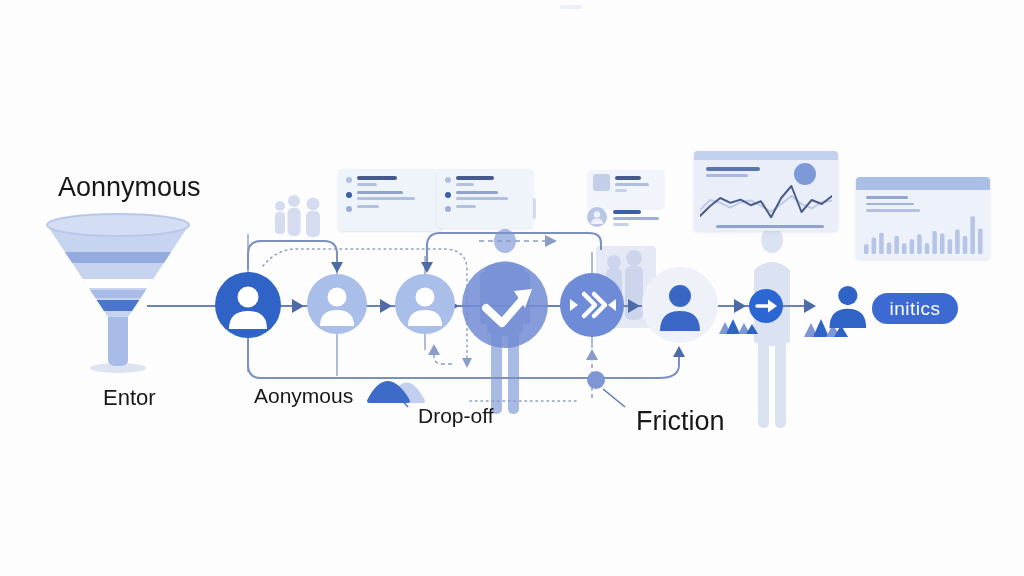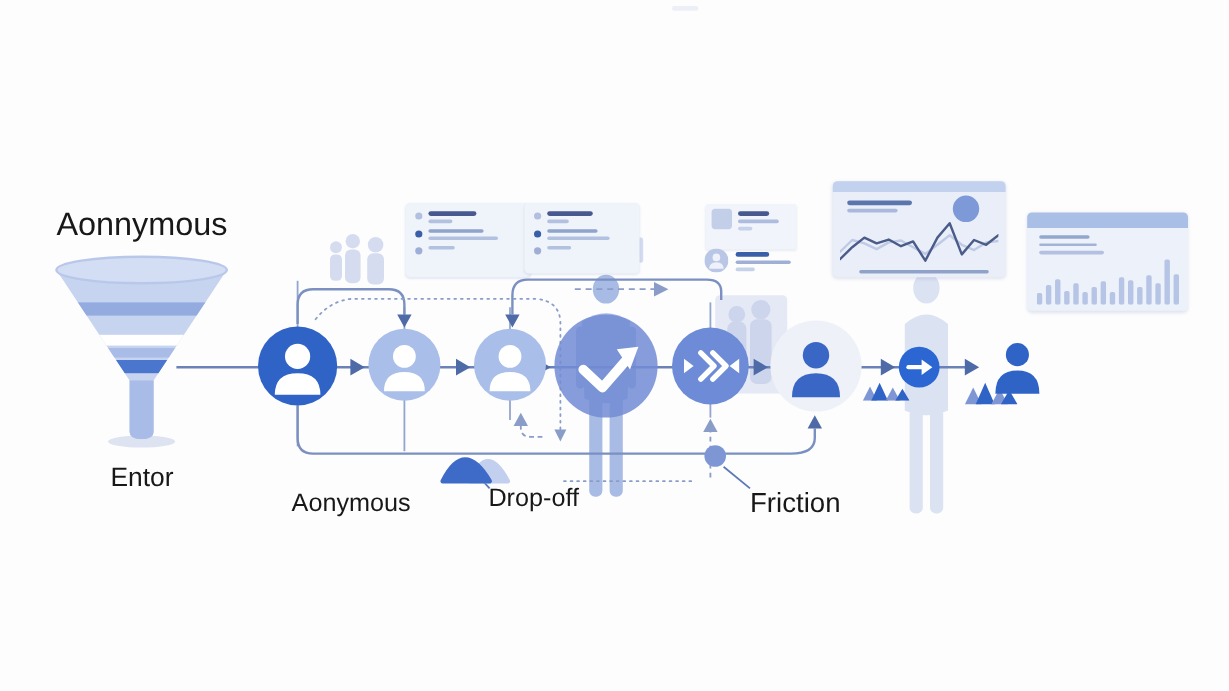--- a/index.html
+++ b/index.html
@@ -1,21 +1,21 @@
 <!DOCTYPE html>
 <html><head>
 <meta charset="utf-8">
 <style>
   html,body{margin:0;padding:0;background:#ffffff;}
   #canvas{
     position:relative;width:1024px;height:576px;overflow:hidden;
     background:#fdfdfe;font-family:"Liberation Sans",sans-serif;color:#161616;
   }
   .abs{position:absolute;}
-  .label{color:#181818;white-space:nowrap;}
+  .label{color:#181818;white-space:nowrap;margin-left:11px;}
   
   .node{border-radius:50%;display:flex;align-items:center;justify-content:center;}
   
   .notif-card{background:#eff3fa;border-radius:4px;box-shadow:0 1px 2px rgba(90,110,160,.15);padding:7px 8px;display:flex;flex-direction:column;gap:5px;}
   .notif-row{display:flex;align-items:flex-start;gap:5px;}
   .dot{width:6px;height:6px;border-radius:50%;flex:none;margin-top:1px;}
   .sk{border-radius:2px;height:3px;}
   .stack{display:flex;flex-direction:column;gap:3px;}
   .chart-card{border-radius:4px;box-shadow:0 1px 3px rgba(90,110,160,.18);}
   .pill{
@@ -224,29 +224,32 @@
     <polygon points="30,24 44,24 37,12" fill="#2f63c6"></polygon>
   </svg>
 
   <svg class="abs" style="left:824px;top:284px" width="44" height="46" viewBox="0 0 48 46">
     <g fill="#2f63c6">
         <circle cx="26" cy="10.5" r="10.5"></circle>
         <path d="M6 46 Q6 25 26 25 Q46 25 46 46 Z"></path>
       </g>
   </svg>
 
+  <div class="abs pill" style="left:872px;top:293px;width:86px;height:31px">
+    <span>initics</span>
+  </div>
 
   <svg class="abs" style="left:366px;top:366px" width="62" height="38" viewBox="0 0 62 38">
     <path d="M26 35 Q40 2 57 35 Z" fill="#c3cfee" stroke="#c3cfee" stroke-width="4" stroke-linejoin="round"></path>
     <path d="M3 35 Q21 -1 42 35 Z" fill="#3e6bc8" stroke="#3e6bc8" stroke-width="4" stroke-linejoin="round"></path>
   </svg>
 
-  <div class="abs label" style="left:243px;top:408px;font-size:21px">Aonymous</div>
+  <div class="abs label" style="left:243px;top:384px;font-size:21px">Aonymous</div>
   <div class="abs label" style="left:407px;top:404px;font-size:21px">Drop-off</div>
-  <div class="abs label" style="left:625px;top:406px;font-size:23px">Friction</div>
+  <div class="abs label" style="left:625px;top:406px;font-size:27px">Friction</div>
 
   <div class="abs notif-card" style="left:338px;top:169px;width:88px;height:48px">
     <div class="notif-row">
       <span class="dot" style="background:#b3bfdf"></span>
       <span class="stack">
           <span class="sk" style="width:40px;background:#47598e;height:3.5px"></span>
       <span class="sk" style="width:20px;background:#b3c1e0"></span>
         </span>
     </div>
     <div class="notif-row">

